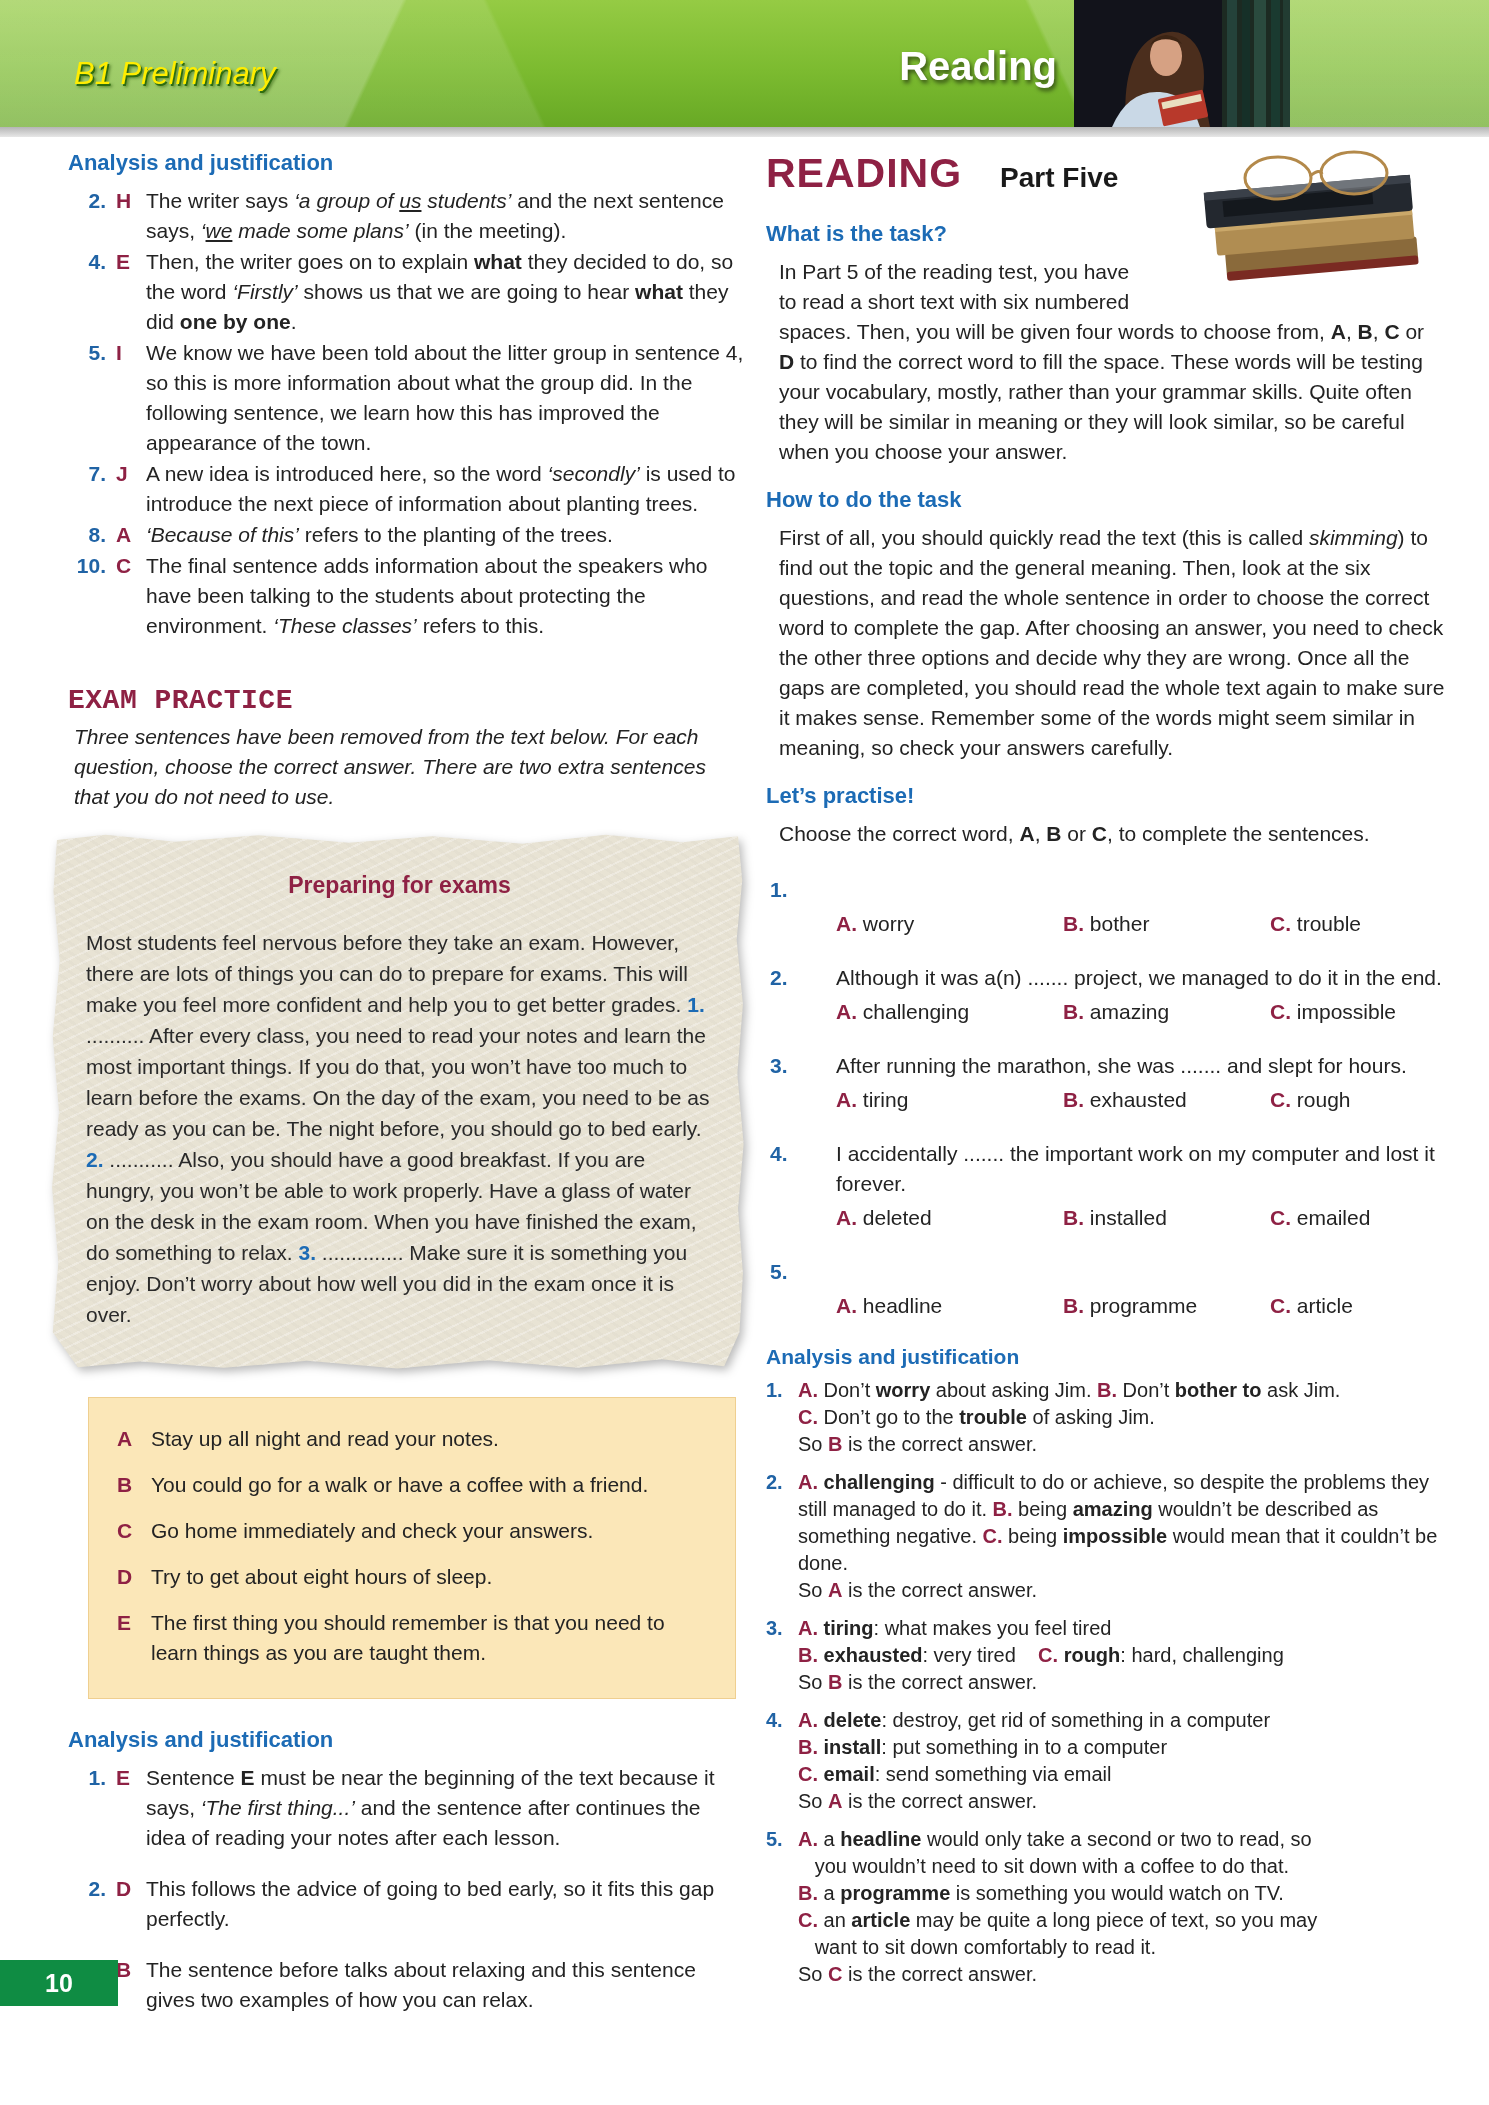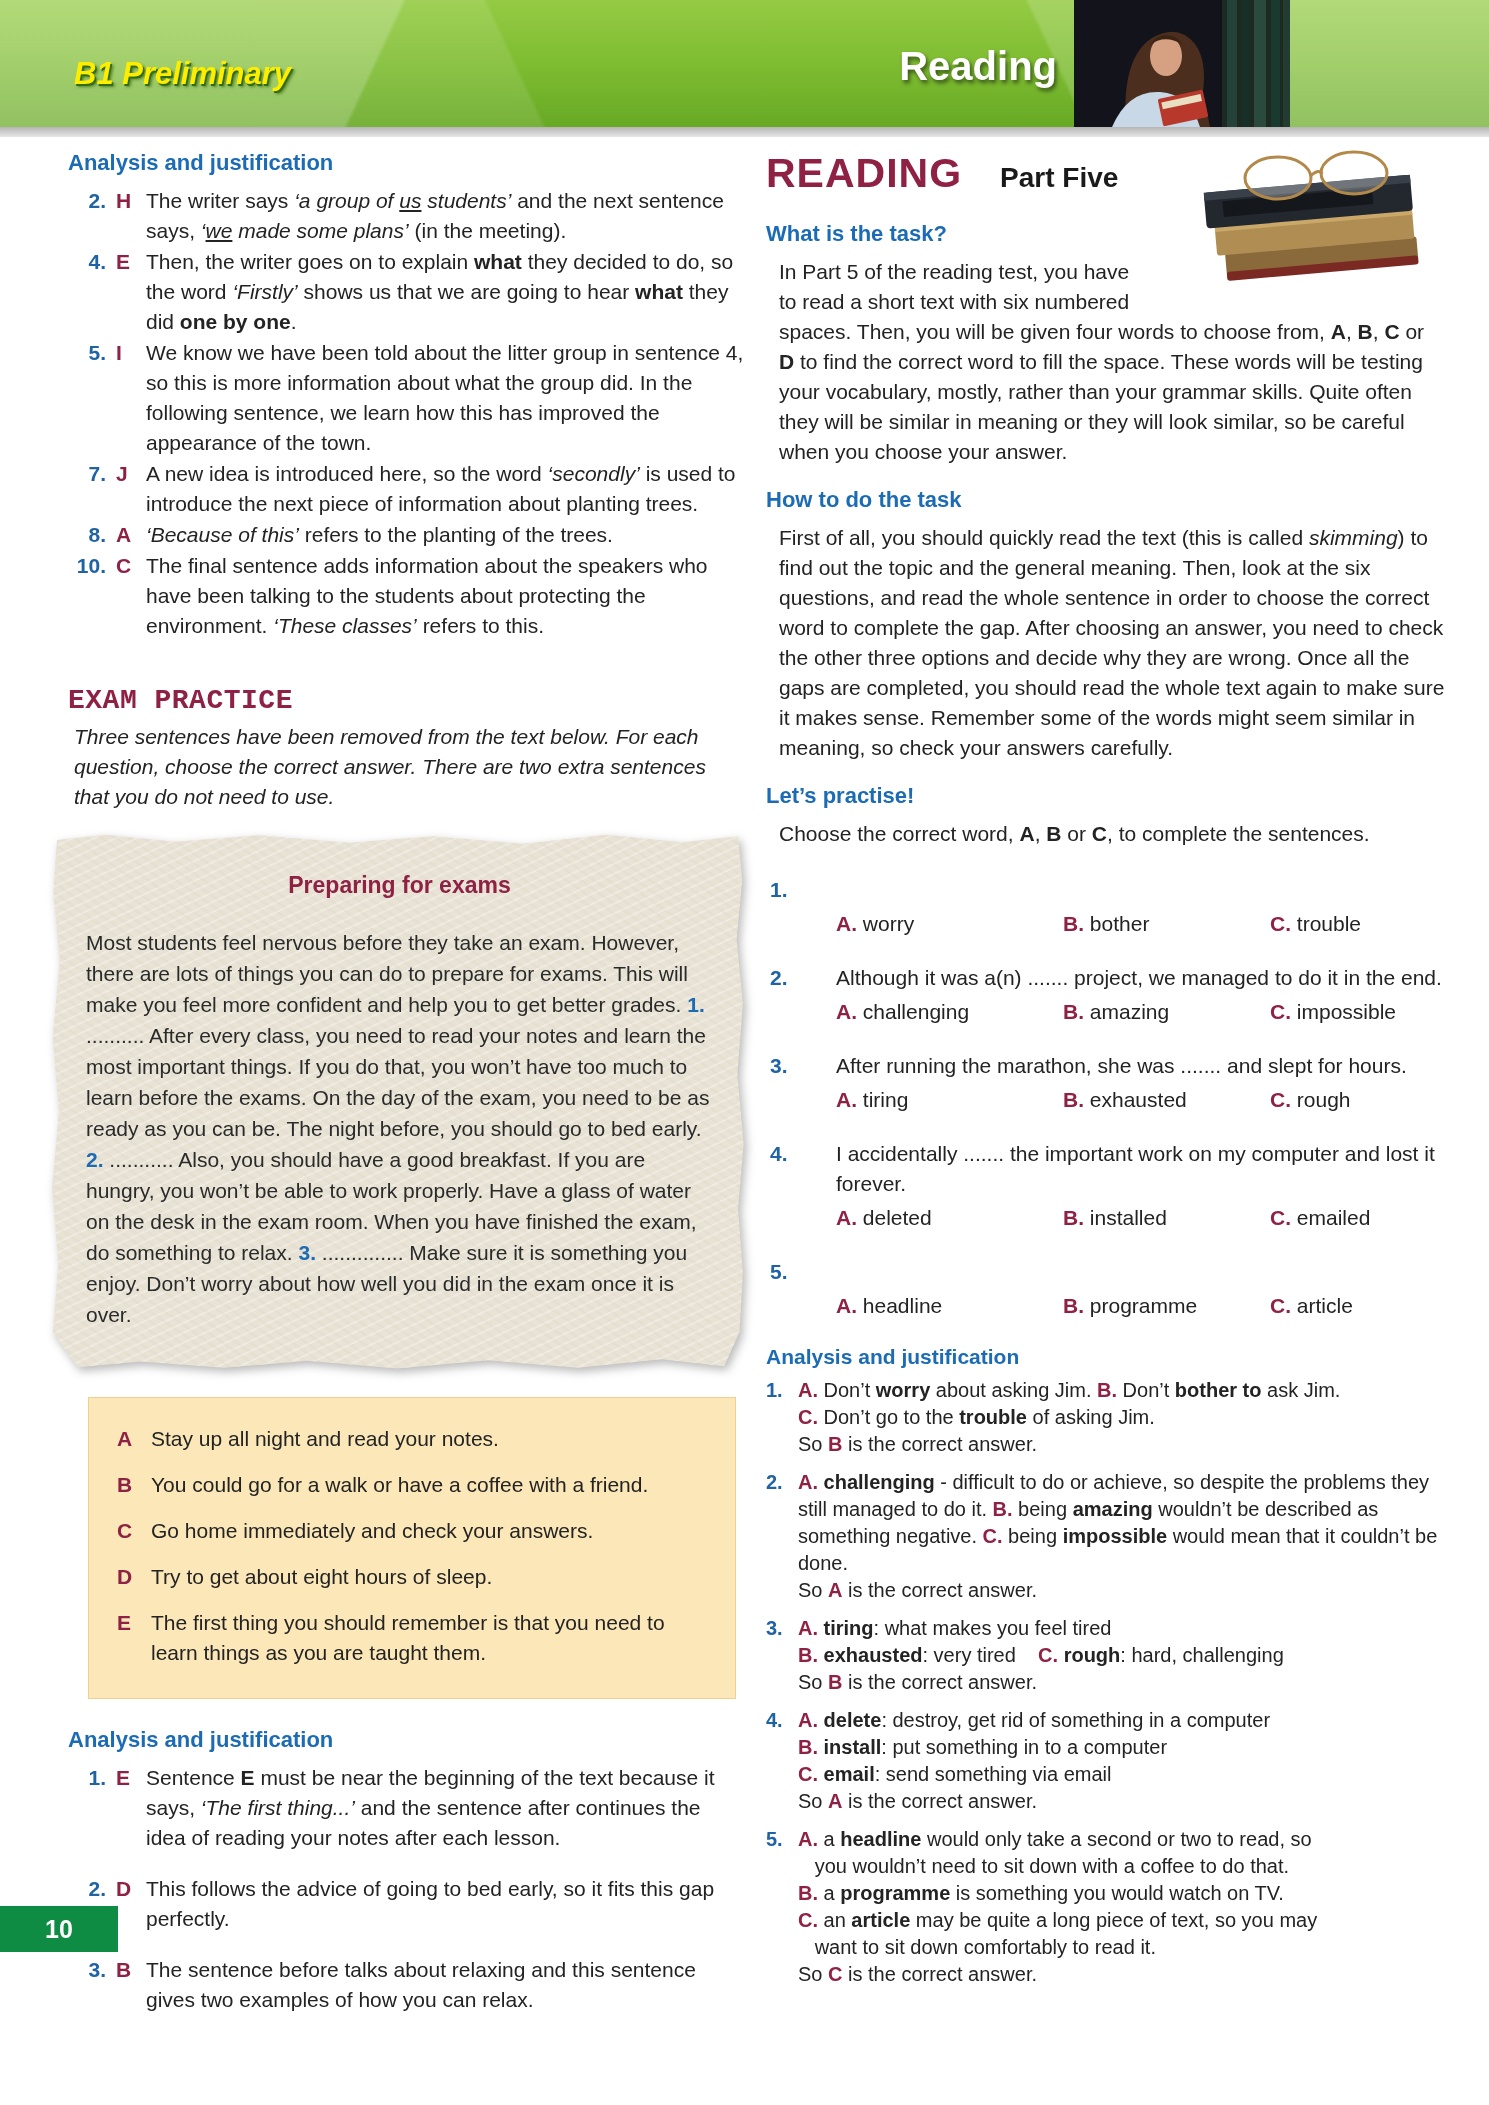--- a/index.html
+++ b/index.html
@@ -6,21 +6,21 @@
   .page{position:relative;width:1489px;height:2105px;margin:0 auto;background:#ffffff;
         font-family:"Liberation Sans",sans-serif;color:#232323;overflow:hidden;}
 
   
   .header{position:absolute;left:0;top:0;width:1489px;height:127px;
     background:
       linear-gradient(115deg, rgba(255,255,255,.20) 0 26%, rgba(255,255,255,0) 26.3%),
       linear-gradient(295deg, rgba(255,255,255,.14) 0 20%, rgba(255,255,255,0) 20.3%),
       linear-gradient(65deg, rgba(255,255,255,.10) 35%, rgba(255,255,255,0) 35.3% 70%, rgba(255,255,255,.16) 70.3%),
       linear-gradient(180deg,#95cb44 0%,#7cbb30 55%,#68a925 100%);}
-  .brand{position:absolute;left:74px;top:56px;font-size:31px;font-weight:bold;font-style:italic;
+  .brand{position:absolute;left:74px;top:56px;font-size:31px;font-weight:normal;font-style:italic;
     color:#ffed00;text-shadow:1.5px 1.5px 0 #2f6d10, 3px 3px 3px rgba(30,70,0,.55);text-align:right;}
   .section-title{position:absolute;right:432px;top:44px;font-size:40px;font-weight:bold;color:#ffffff;
     text-shadow:2px 3px 4px rgba(0,0,0,.55);}
   .photo{position:absolute;right:199px;top:0;width:216px;height:127px;}
   .header-shadow{position:absolute;left:0;top:127px;width:1489px;height:10px;
     background:linear-gradient(#b5b5b5,#e7e7e7);}
 
   
   .blue-h{color:#1c6bb5;font-weight:bold;font-size:22px;margin:0 0 10px 0;}
   .m{color:#8e2144;font-weight:bold;}
@@ -54,21 +54,21 @@
   .note p{font-size:21px;line-height:31px;margin:0;color:#2a2a2a;}
 
   
   .opt-box{box-sizing:border-box;margin:27px 0 0 20px;width:648px;background:#fbe7b8;
     border:1px solid #efcf90;padding:26px 26px 14px 28px;}
   .opt-row{display:grid;grid-template-columns:34px 1fr;font-size:21px;line-height:30px;margin-bottom:16px;}
   .opt-letter{color:#8e2144;font-weight:bold;}
   .aj2-h{margin-top:28px;}
 
   
-  .page-num{position:absolute;left:0;top:1906px;width:118px;height:46px;background:#0f8c43;
+  .page-num{position:absolute;left:0;top:1960px;width:118px;height:46px;background:#0f8c43;
     color:#ffffff;font-weight:bold;font-size:25px;display:flex;align-items:center;justify-content:center;}
 
   
   .books{float:right;width:285px;height:160px;margin:-12px -6px 10px 16px;}
   .reading-row{display:flex;align-items:baseline;gap:38px;margin:0 0 24px 0;}
   .reading-title{color:#8e2144;font-size:41px;font-weight:bold;letter-spacing:1px;margin:0;}
   .part-label{color:#1a1a1a;font-size:28px;font-weight:bold;margin:0;}
   .col-right p{font-size:21px;line-height:30px;margin:2px 0 20px 13px;}
 
   .q{margin-bottom:24px;}

